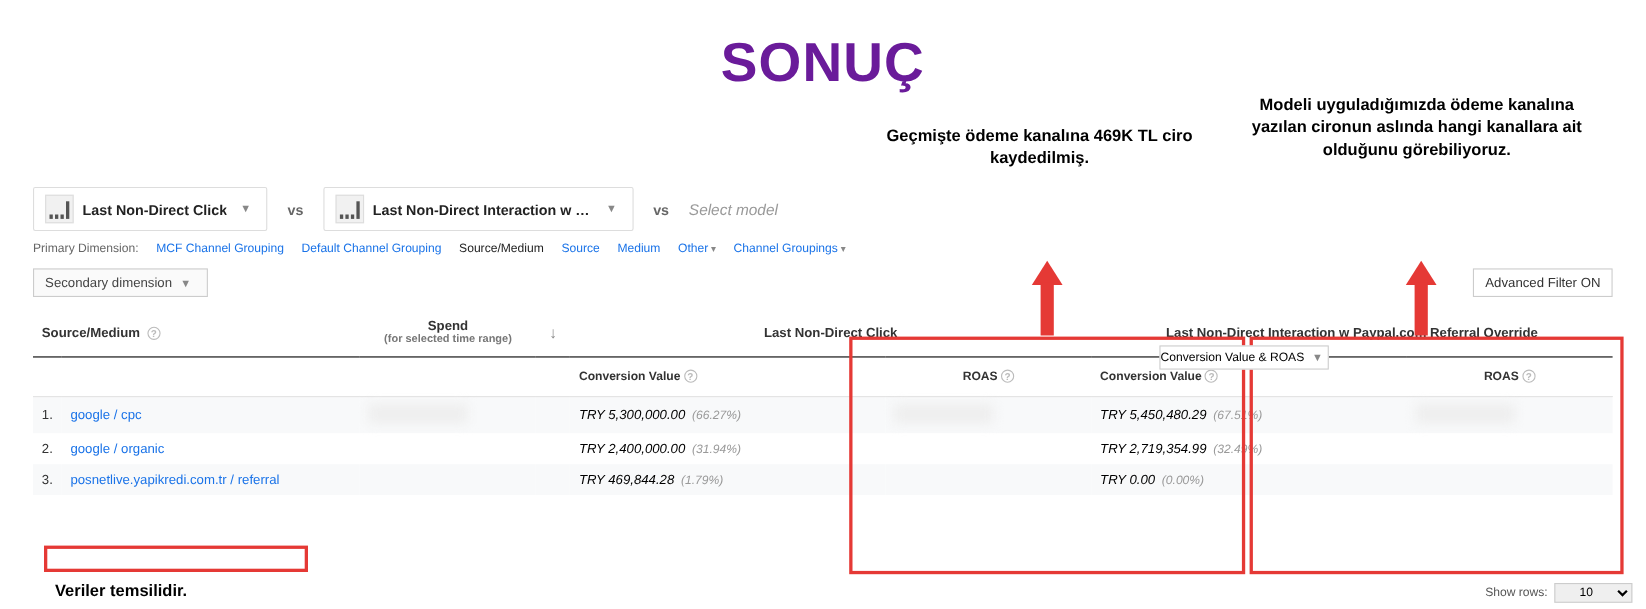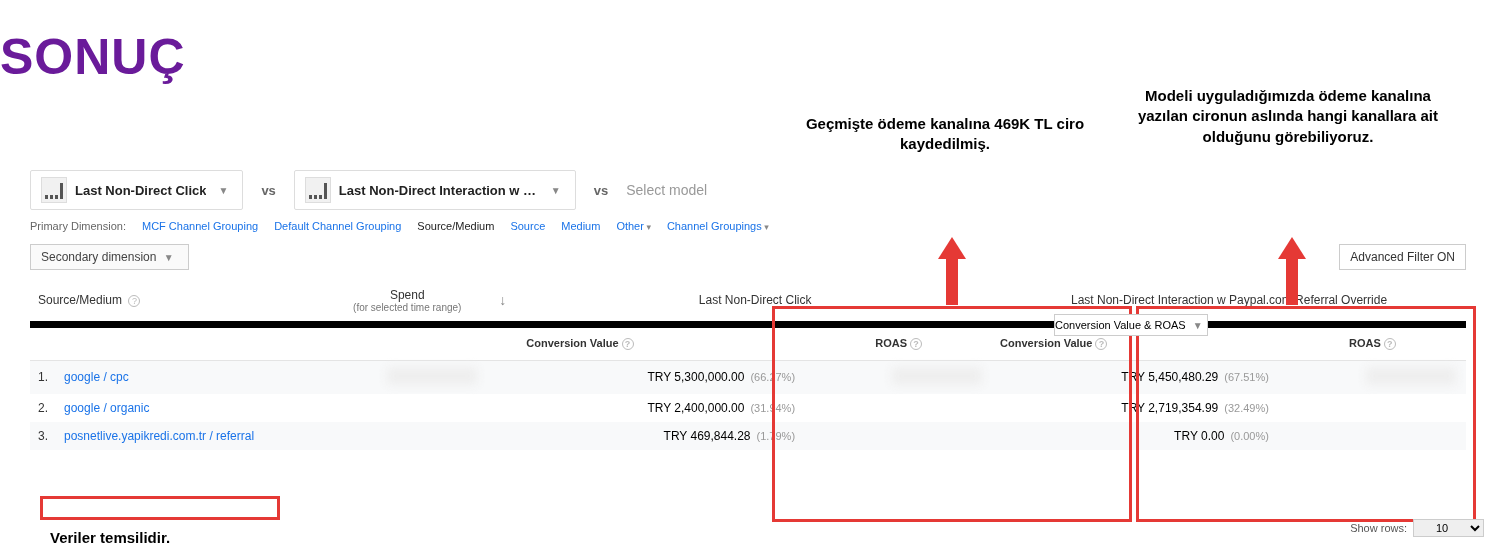--- a/index.html
+++ b/index.html
@@ -1,73 +1,73 @@
 <!DOCTYPE html>
 <html><head>
 <meta charset="utf-8">
 <style>
   * { box-sizing: border-box; margin: 0; padding: 0; }
   body { font-family: Arial, Helvetica, sans-serif; background: #fff; width: 1496px; height: 554px; overflow: hidden; position: relative; }
   
-  .page-title { font-size: 50px; font-weight: 700; color: #6a1b9a; padding-top: 28px; letter-spacing: 1px;}
+  .page-title { font-size: 50px; font-weight: 700; color: #6a1b9a; text-align: center; padding-top: 28px; letter-spacing: 1px;}
   
   .annotations { position: relative; height: 90px; }
   .ann { position: absolute; font-size: 15px; font-weight: 700; text-align: center; line-height: 1.35; }
   .ann1 { left: 790px; top: 28px; width: 310px; }
   .ann2 { left: 1128px; top: 0px; width: 320px; }
   
   .model-row { display: flex; align-items: center; padding: 0 30px; gap: 14px; margin-top: -6px;}
   .model-chip { display: flex; align-items: center; gap: 8px; background: #fff; border: 1px solid #ddd; padding: 6px 10px; border-radius: 2px;}
   .model-icon { width: 26px; height: 26px; background: #f1f1f1; border: 1px solid #ddd; display: flex; align-items: flex-end; justify-content: center; gap: 2px; padding: 3px;}
   .bar { width: 3px; background: #555; }
   .model-label { font-size: 13px; font-weight: 600; color: #222; max-width: 200px; white-space: nowrap; overflow: hidden; text-overflow: ellipsis;}
   .chev { color: #888; font-size: 10px; padding: 0 4px;}
   .vs { font-size: 13px; color: #666; font-weight: 600; padding: 0 4px;}
-  .select-model { font-size: 14px; color: #999; }
+  .select-model { font-size: 14px; color: #999; font-style: italic; }
   
   .dim-row { font-size: 11px; padding: 10px 30px 8px; display: flex; gap: 16px; align-items: center; }
   .dim-row .label { color: #666; }
   .dim-row a { color: #1a73e8; text-decoration: none; cursor: pointer;}
   .dim-row .active { color: #222; font-weight: 400;}
   .dim-row .dd::after { content: " ▾"; font-size: 9px; color: #888;}
   
   .sec-row { display: flex; justify-content: space-between; align-items: center; padding: 4px 30px 10px; }
   .sec-btn { border: 1px solid #ccc; background: #fafafa; font-size: 12px; padding: 5px 10px; color: #444; cursor: pointer; }
   .adv-filter { border: 1px solid #ccc; background: #fff; font-size: 12px; padding: 5px 10px; color: #333;}
   
   .arrow { position: absolute; width: 0; height: 0; border-left: 14px solid transparent; border-right: 14px solid transparent; border-bottom: 22px solid #e53935; }
   .arrow::after { content:""; position: absolute; top: 20px; left: -6px; width: 12px; height: 48px; background: #e53935;}
   .arrow1 { top: 237px; left: 938px; }
   .arrow2 { top: 237px; left: 1278px; }
   
   .table-wrap { position: relative; padding: 0 30px; }
   table { width: 100%; border-collapse: collapse; font-size: 12px; }
   th, td { text-align: left; padding: 6px 8px; vertical-align: middle; }
-  .th-top { border-bottom: 7px solid #000000; height: 44px; color: #333; font-size: 12px; font-weight: 400; text-align: center;}
+  .th-top { border-bottom: 1px solid #000000; height: 44px; color: #333; font-size: 12px; font-weight: 700; text-align: center;}
   .th-top .sub { font-size: 10px; color: #777; display: block;}
   .th-sub { border-bottom: 1px solid #e4e4e4; height: 36px; color: #333; font-size: 11px; font-weight: 600;}
   .help { display: inline-block; width: 12px; height: 12px; border-radius: 50%; border: 1px solid #bbb; color: #bbb; font-size: 9px; line-height: 11px; text-align: center; margin-left: 3px;}
   tbody tr { height: 28px;}
   tbody tr:nth-child(odd) { background: #f8f9fa;}
   tbody tr:nth-child(even) { background: #fff;}
   .src-link { color: #1a73e8; }
-  .num { text-align: right; padding-right: 10px;}
+  .num { padding-right: 10px; font-style: italic;}
   .pct { color: #999; font-size: 11px; margin-left: 6px;}
   .blur-cell { filter: blur(5px); background: #eee; width: 90px; height: 18px; display: inline-block; border-radius: 2px;}
   .idx { width: 20px; color: #333; text-align: right;}
   
   .redbox { position: absolute; border: 3px solid #e53935; pointer-events: none;}
   .rb1 { top: 496px; left: 40px; width: 240px; height: 24px;}
   .rb2 { top: 306px; left: 772px; width: 360px; height: 216px;}
   .rb3 { top: 306px; left: 1136px; width: 340px; height: 216px;}
   
   .conv-dd { position: absolute; top: 314px; left: 1054px; background: #fff; border: 1px solid #ccc; font-size: 11px; padding: 4px 0; z-index: 5;}
   
   .footer-note { font-size: 15px; font-weight: 700; position: absolute; left: 50px; bottom: 8px;}
-  .show-rows { position: absolute; right: 12px; bottom: 17px; font-size: 11px; color: #555; display: flex; align-items: center; gap: 6px;}
+  .show-rows { position: absolute; right: 12px; bottom: 6px; font-size: 11px; color: #555; display: flex; align-items: center; gap: 6px;}
   .show-rows select { font-size: 11px; border: 1px solid #ccc; padding: 1px 18px;}
   
   .sort-ar { color: #888; font-size: 14px; vertical-align: middle; padding: 0 4px;}
 </style>
 </head>
 <body>
 
 <h1 class="page-title">SONUÇ</h1>
 
 <div class="annotations">

